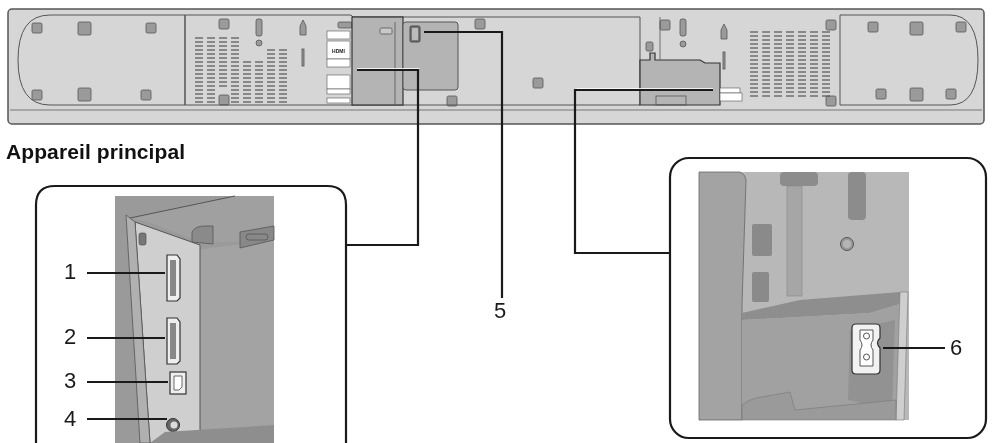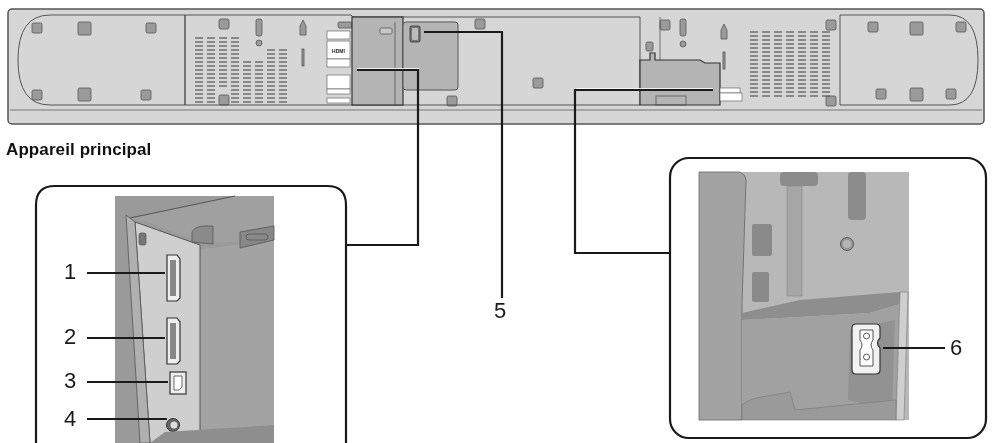--- a/index.html
+++ b/index.html
@@ -1,18 +1,18 @@
 <!DOCTYPE html>
 <html><head>
   <meta charset="utf-8">
   <style>
     html, body { margin: 0; padding: 0; background: #ffffff; }
     body { width: 993px; height: 443px; position: relative; overflow: hidden;
            font-family: "Liberation Sans", sans-serif; }
-    .caption { position: absolute; left: 6px; top: 140px; font-size: 17px; font-weight: bold;
+    .caption { position: absolute; left: 6px; top: 140px; font-size: 21px; font-weight: bold;
                color: #111; letter-spacing: 0.1px; }
     .callout { position: absolute; font-size: 22px; color: #1a1a1a; }
     svg.main { position: absolute; left: 0; top: 0; }
   </style>
 </head>
 <body>
 
 <svg class="main" width="993" height="443" viewBox="0 0 993 443">
 
   <g>

